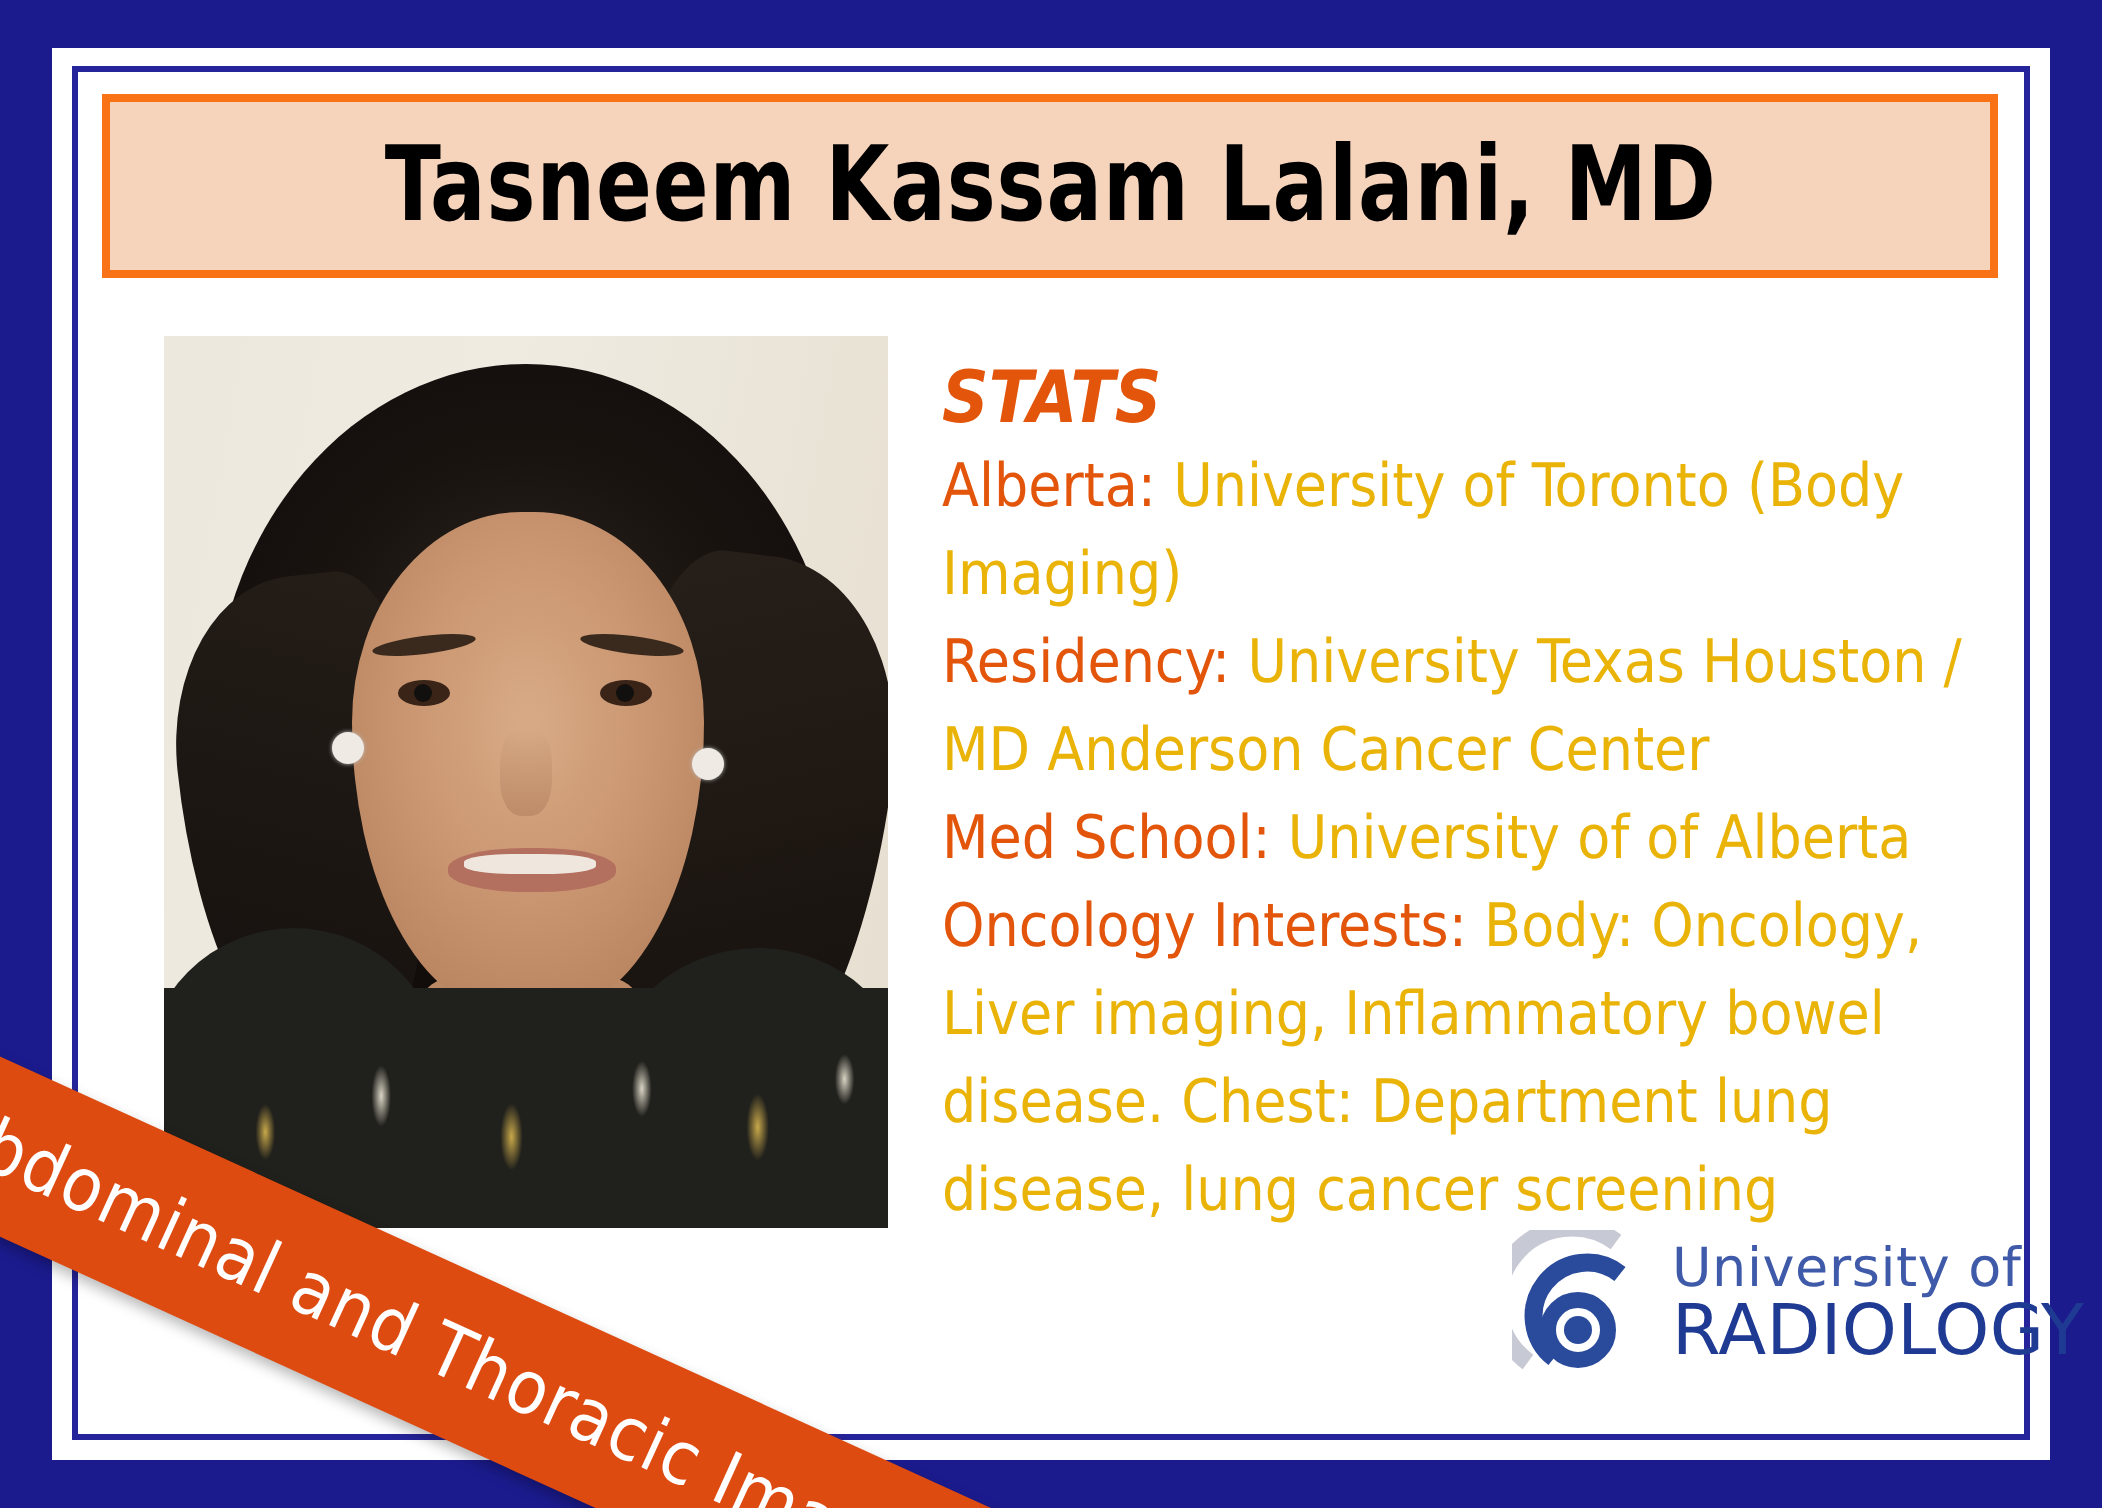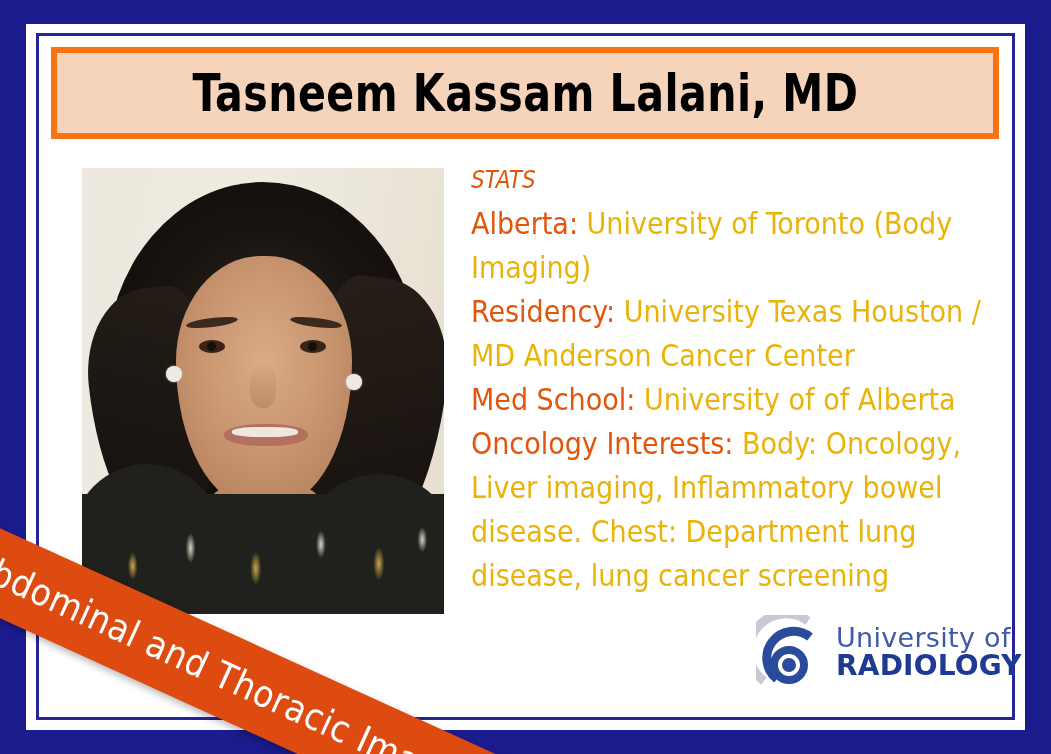--- a/index.html
+++ b/index.html
@@ -23,21 +23,21 @@
   #card-inner-frame{
     position:absolute;left:36px;top:33px;right:36px;bottom:34px;
     border:3px solid #26249a;
     background:#ffffff;
     box-sizing:border-box;
   }
   
   #title-block{
     position:absolute;left:51px;top:47px;width:948px;height:92px;
     background:#f6d3bb;
-    border:6px solid #f97316;
+    border:4px solid #f97316;
     box-sizing:border-box;
     display:flex;align-items:center;justify-content:center;
   }
   #title-text{
     font-family:"DejaVu Sans Condensed","Liberation Sans", sans-serif;
     font-size:52px;font-weight:bold;color:#000000;
     letter-spacing:0.5px;white-space:nowrap;
     transform:scaleX(0.88);
   }
   
@@ -100,22 +100,22 @@
   }
   .ph-shoulder-l{position:absolute;left:-10px;bottom:0;width:150px;height:150px;background:#20201c;border-radius:50% 50% 0 0;}
   .ph-shoulder-r{position:absolute;right:-10px;bottom:0;width:150px;height:140px;background:#20201c;border-radius:50% 50% 0 0;}
   
   #stats-block{
     position:absolute;left:471px;top:160px;width:520px;
     font-family:"DejaVu Sans Condensed","Liberation Sans", sans-serif;
     font-size:30px;line-height:44px;color:#111111;
   }
   #stats-heading{
-    font-style:italic;font-weight:normal;color:#e2550a;
-    font-size:24px;line-height:40px;display:block;margin-bottom:2px;
+    font-style:italic;font-weight:bold;color:#e2550a;
+    font-size:36px;line-height:40px;display:block;margin-bottom:2px;margin-top:20px;
   }
   .stat-row{display:block;}
   .stat-label{color:#e2550a;}
   .stat-value{color:#eab308;}
   
   #specialty-ribbon{
     position:absolute;left:-18px;top:520px;width:580px;height:82px;
     background:#dd4b11;
     transform:rotate(24.5deg);
     transform-origin:left top;
@@ -132,21 +132,21 @@
     display:flex;align-items:center;
   }
   #logo-mark{width:78px;height:74px;flex:none;}
   #logo-wordmark{margin-left:2px;line-height:1;}
   #logo-line1{
     font-family:"DejaVu Sans","Liberation Sans", sans-serif;
     font-size:27px;color:#3f5aa8;letter-spacing:0.3px;display:block;
   }
   #logo-line2{
     font-family:"DejaVu Sans","Liberation Sans", sans-serif;
-    font-size:28px;font-weight:bold;color:#1f3a93;letter-spacing:0.2px;display:block;
+    font-size:35px;font-weight:normal;color:#1f3a93;letter-spacing:0.2px;display:block;
     margin-top:1px;
   }
 </style>
 </head>
 <body>
 
 <div id="faculty-card">
 
   <div id="card-mat"></div>
   <div id="card-inner-frame"></div>

